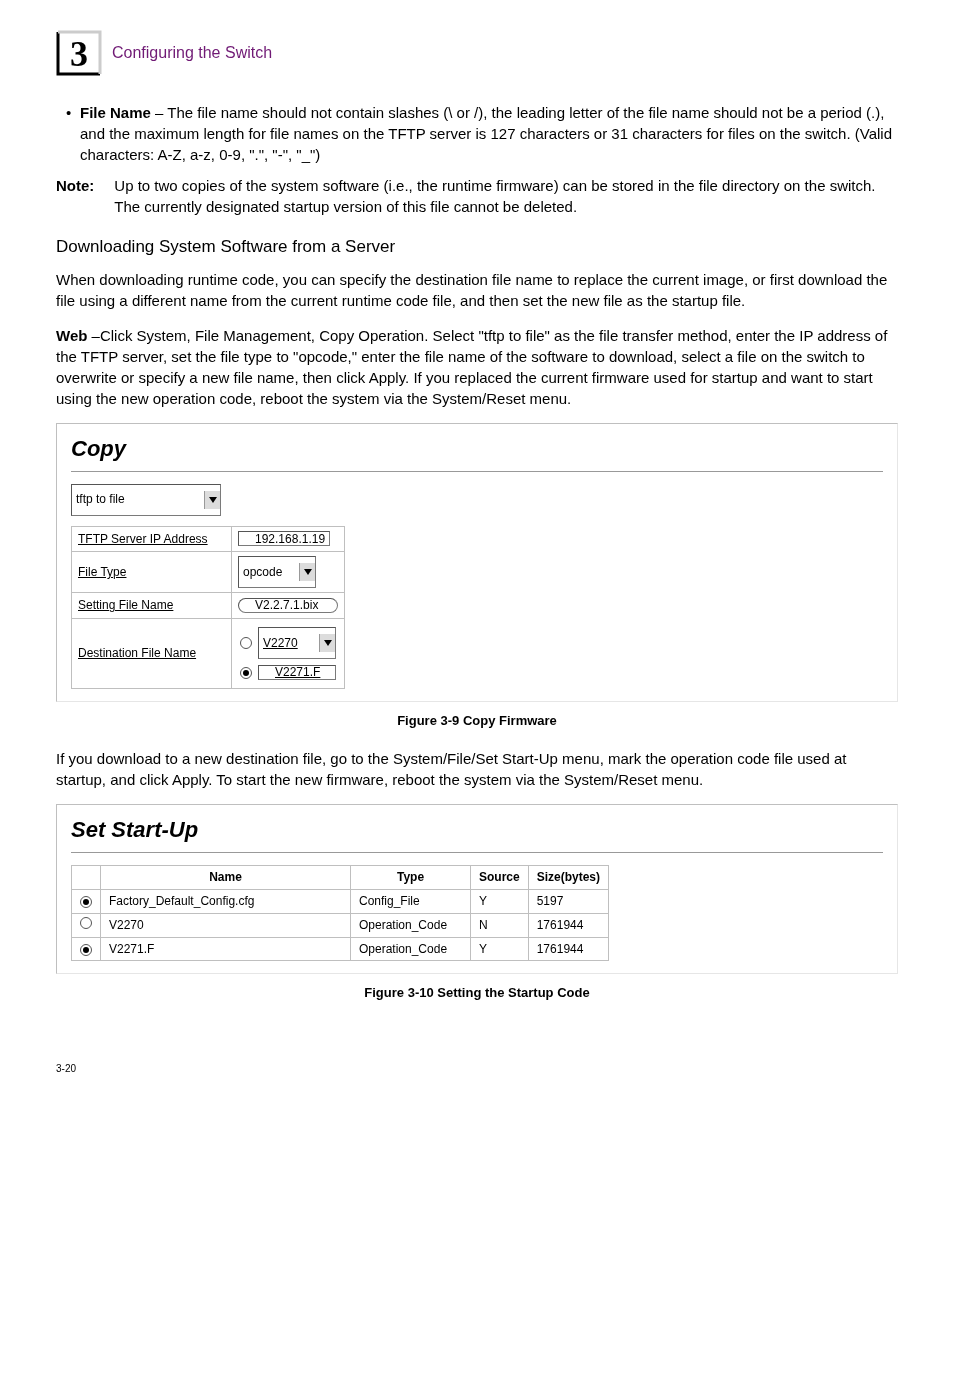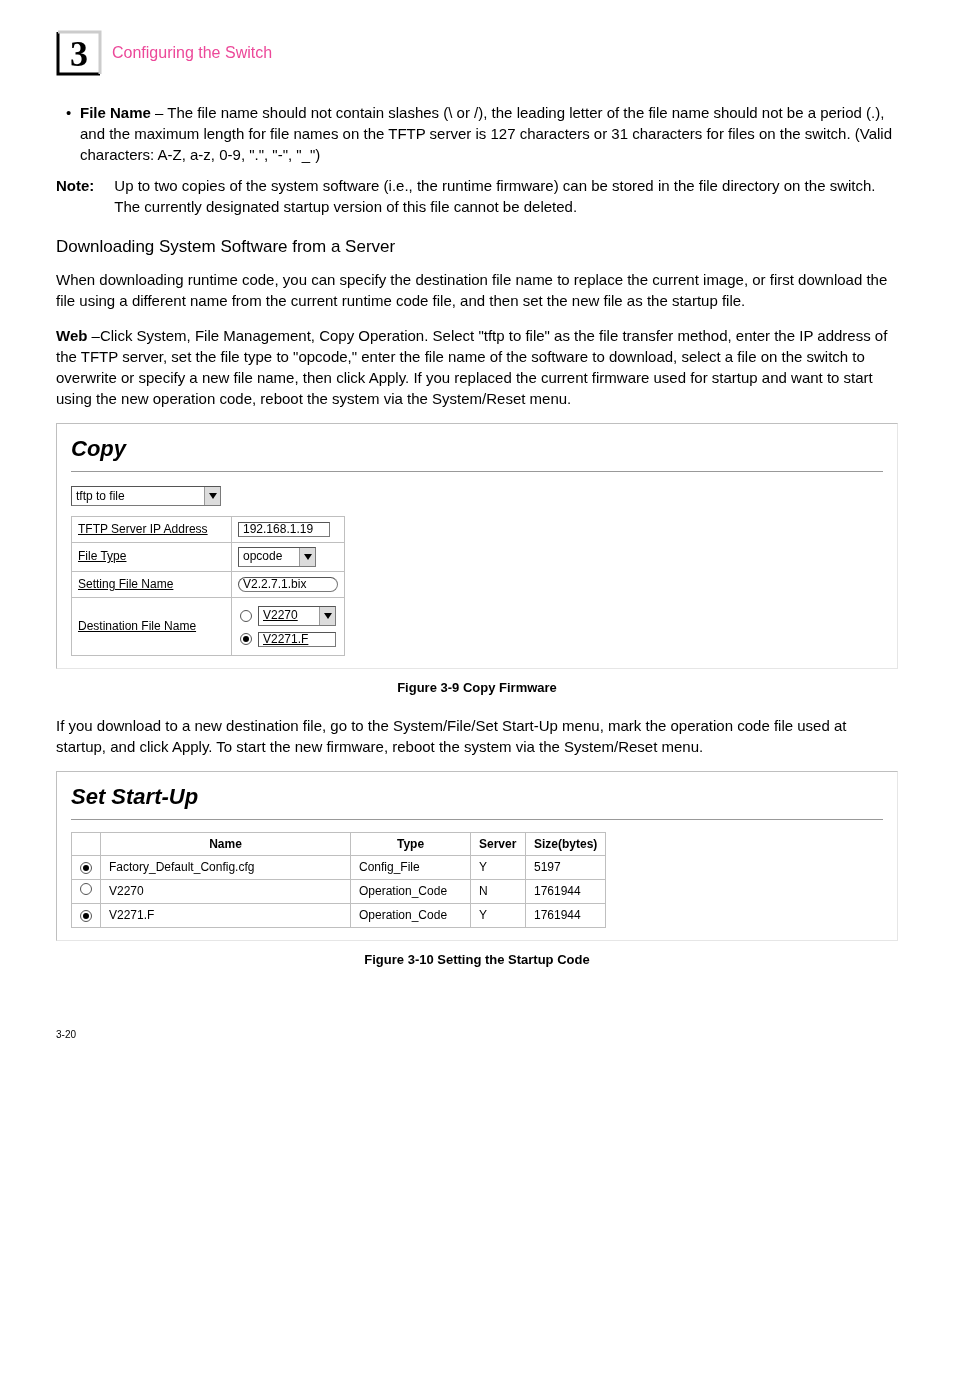--- a/index.html
+++ b/index.html
@@ -19,21 +19,21 @@
     margin-bottom: 26px;
   }
   .chapter-icon {
     width: 46px;
     height: 46px;
     position: relative;
   }
   .chapter-icon svg { display: block; }
   .chapter-title {
     font-size: 16px;
-    color: #ec4899;
+    color: #701a75;
   }
   .body-block { margin: 0 0 14px 0; }
   .bullet-para {
     margin-left: 24px;
     text-indent: -14px;
     margin-bottom: 10px;
   }
   .bullet-para .dot { display: inline-block; width: 14px; text-indent: 0; }
   .note-row {
     display: flex;
@@ -69,21 +69,21 @@
   }
 
   .pseudo-select {
     display: inline-flex;
     align-items: center;
     justify-content: space-between;
     border: 1px solid #7a7a7a;
     border-top-color:#555;
     border-left-color:#555;
     background: #fff;
-    height: 20px;
+    height: 32px;
     padding: 0 0 0 4px;
     font-size: 12px;
     font-family: Arial, sans-serif;
   }
   .pseudo-select .caret {
     width: 16px;
     height: 18px;
     background: #dcdcdc;
     border-left: 1px solid #999;
     display: flex;
@@ -92,21 +92,21 @@
     margin-left: 6px;
   }
   .pseudo-select .caret svg { display:block; }
 
   .pseudo-input {
     border: 1px solid #7a7a7a;
     border-top-color:#555;
     border-left-color:#555;
     background: #fff;
     height: 15px;
-    padding: 0 4px;
+    padding: 0 16px;
     font-size: 12px;
     font-family: Arial, sans-serif;
     display: inline-flex;
     align-items: center;
   }
 
   .kv-table {
     border-collapse: collapse;
     font-size: 12px;
     text-decoration: underline;
@@ -271,21 +271,21 @@
 
 <div class="panel">
   <div class="panel-title">Set Start-Up</div>
   <hr class="panel-hr">
   <table class="grid-table">
     <tbody>
         <tr>
       <th class="radio-cell"></th>
       <th class="name-col">Name</th>
       <th class="type-col">Type</th>
-      <th class="startup-col">Server</th>
+      <th class="startup-col">Source</th>
       <th class="size-col">Size(bytes)</th>
     </tr>
     <tr>
       <td class="radio-cell"><span class="radio">
               <span class="dotfill"></span>
             </span></td>
       <td class="name-col">Factory_Default_Config.cfg</td>
       <td class="type-col">Config_File</td>
       <td class="startup-col">Y</td>
       <td class="size-col">5197</td>

